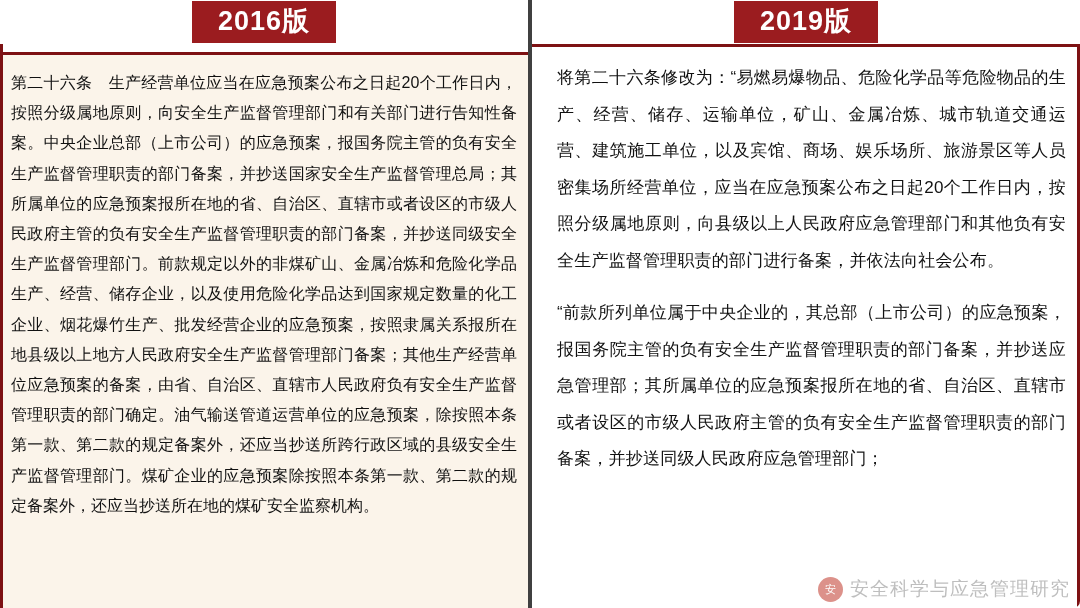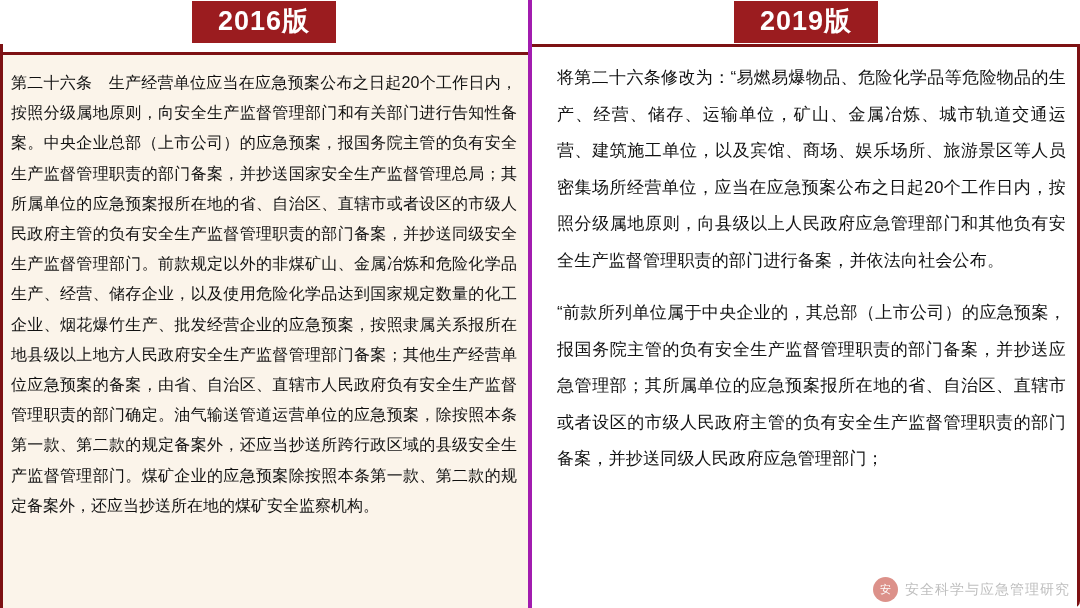--- a/index.html
+++ b/index.html
@@ -25,21 +25,21 @@
     box-sizing: border-box;
   }
   .col {
     position: relative;
     box-sizing: border-box;
     height: 100%;
     overflow: hidden;
   }
   .col-left {
     width: 532px;
-    border-right: 4px solid #a21caf;
+    border-right: 4px solid #404040;
   }
   .col-right {
     width: 548px;
     border-radius: 7px;
   }
   .header {
     height: 44px;
     display: flex;
     align-items: center;
     justify-content: center;
@@ -119,21 +119,21 @@
     height: 25px;
     border-radius: 50%;
     background: #c0392b;
     color: #ffffff;
     font-size: 11px;
     line-height: 25px;
     text-align: center;
     font-family: "Liberation Sans", sans-serif;
   }
   .wm-text {
-    font-size: 14px;
+    font-size: 19px;
     color: #8a8a8a;
     font-family: "Liberation Sans", sans-serif;
     letter-spacing: 1px;
   }
   .left-edge {
     position: absolute;
     left: 0;
     top: 44px;
     width: 3px;
     height: 564px;

